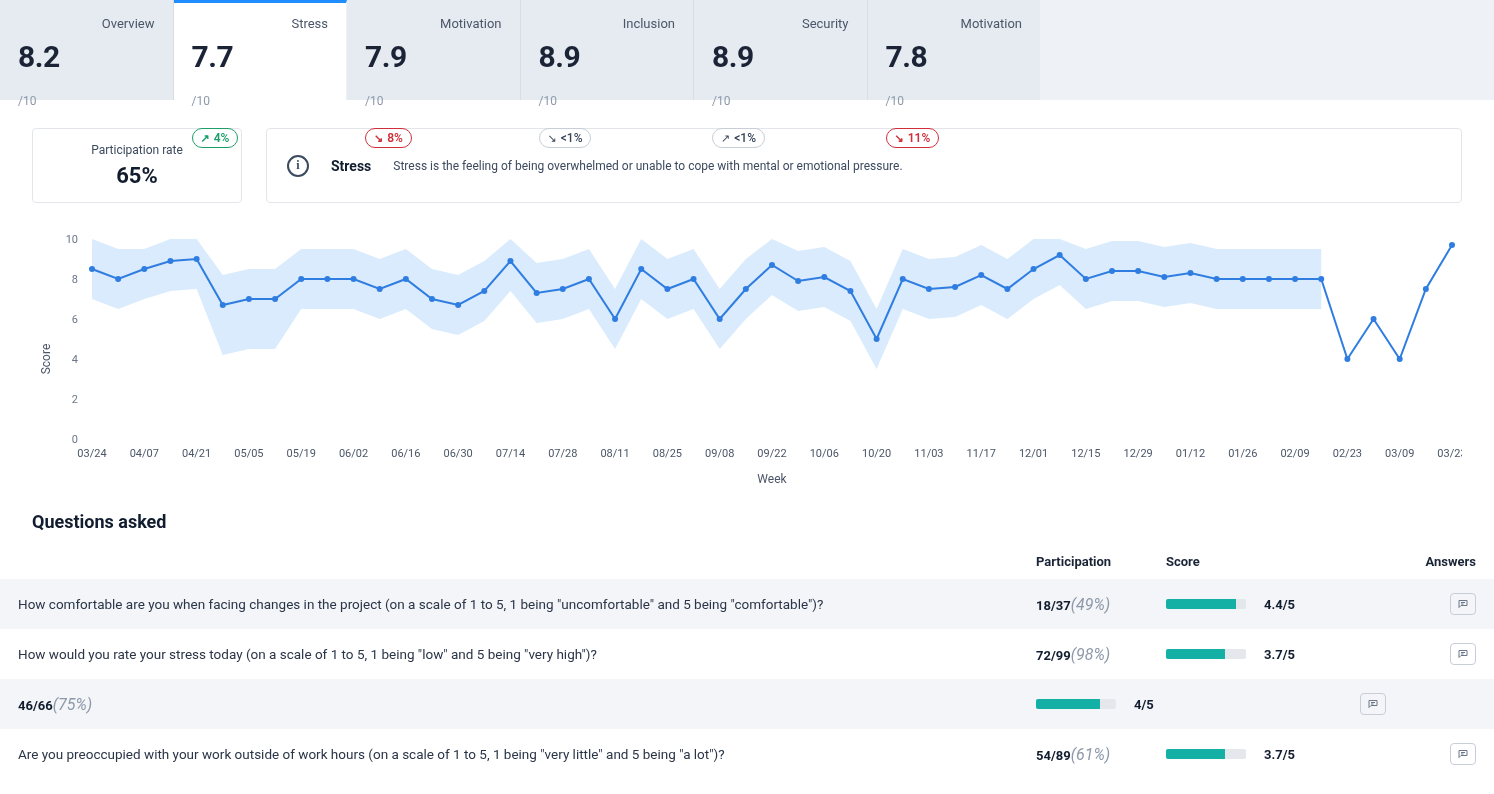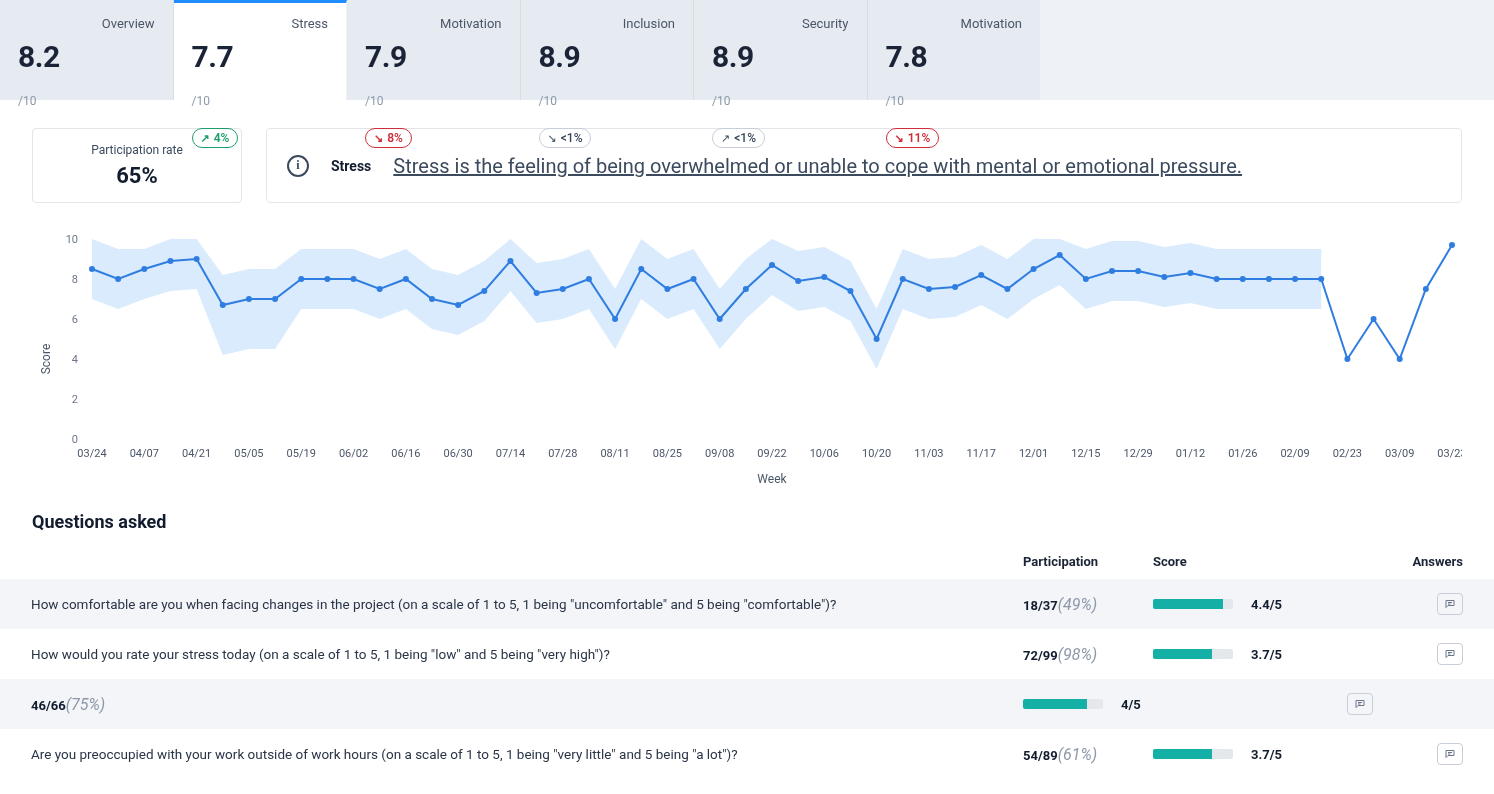--- a/index.html
+++ b/index.html
@@ -84,34 +84,34 @@
   .info-strip{
     flex:1;display:flex;align-items:center;gap:22px;
     padding:14px 20px;
   }
   .info-icon{
     width:22px;height:22px;border:2px solid #3c4a5e;border-radius:50%;
     display:flex;align-items:center;justify-content:center;
     font-size:12px;font-weight:700;color:#3c4a5e;font-family:Georgia,serif;
   }
   .info-title{font-weight:700;font-size:14px;}
-  .info-desc{font-size:20px;color:#3c4a5e;text-decoration:underline;}
+  .info-desc{font-size:12px;color:#3c4a5e;}
   
   .chart-wrap{padding:10px 32px 0 32px;}
   svg.chart{display:block;}
   .axis-label{fill:#4b5668;font-size:12px;}
   .tick{fill:#4b5668;font-size:11px;}
   .ytick{fill:#6b768a;font-size:11px;}
   
   .section-title{font-size:18px;font-weight:700;padding:22px 32px 12px 32px;}
   .qhead,.qrow{
     display:grid;
     grid-template-columns: 1fr 130px 220px 90px;
     align-items:center;
-    padding:14px 31px;
+    padding:14px 18px;
     font-size:13px;
   }
   .qhead{color:#1a2436;font-weight:700;padding-top:10px;padding-bottom:10px;}
   .qhead .col-participation{text-align:left;}
   .qhead .col-answers{text-align:right;}
   .qrow.alt{background:var(--row-alt);}
   .qtext{color:#2a3547;font-size:13.5px;}
   .part{display:flex;align-items:baseline;}
   .part .pn{font-weight:700;}
   .part .pp{color:var(--muted2);font-size:16px;font-style:italic;}

